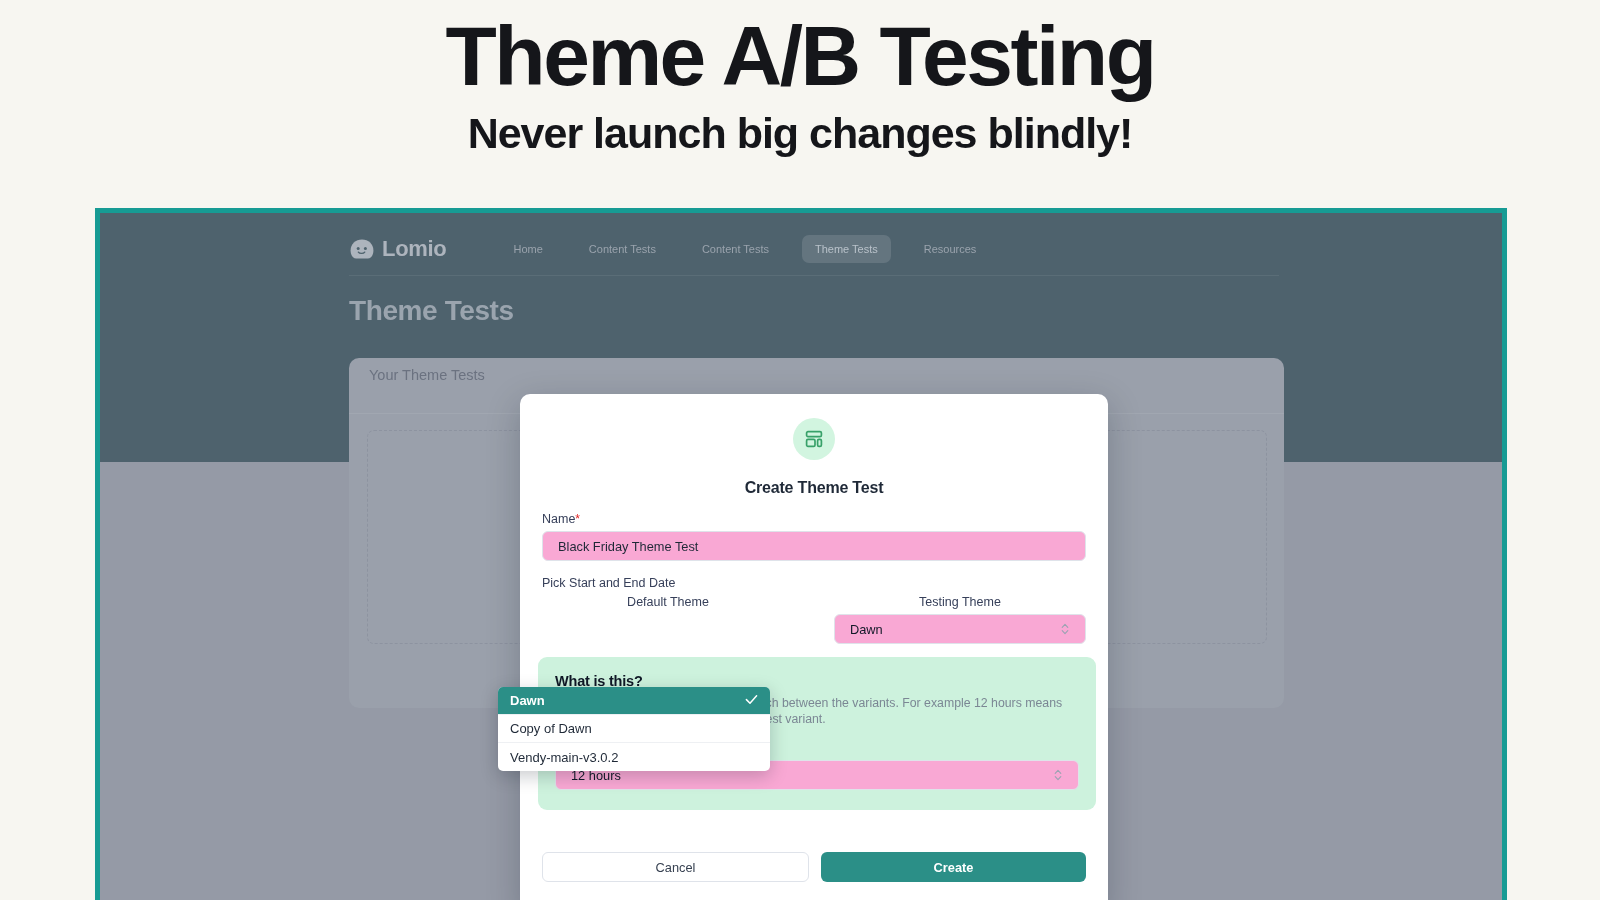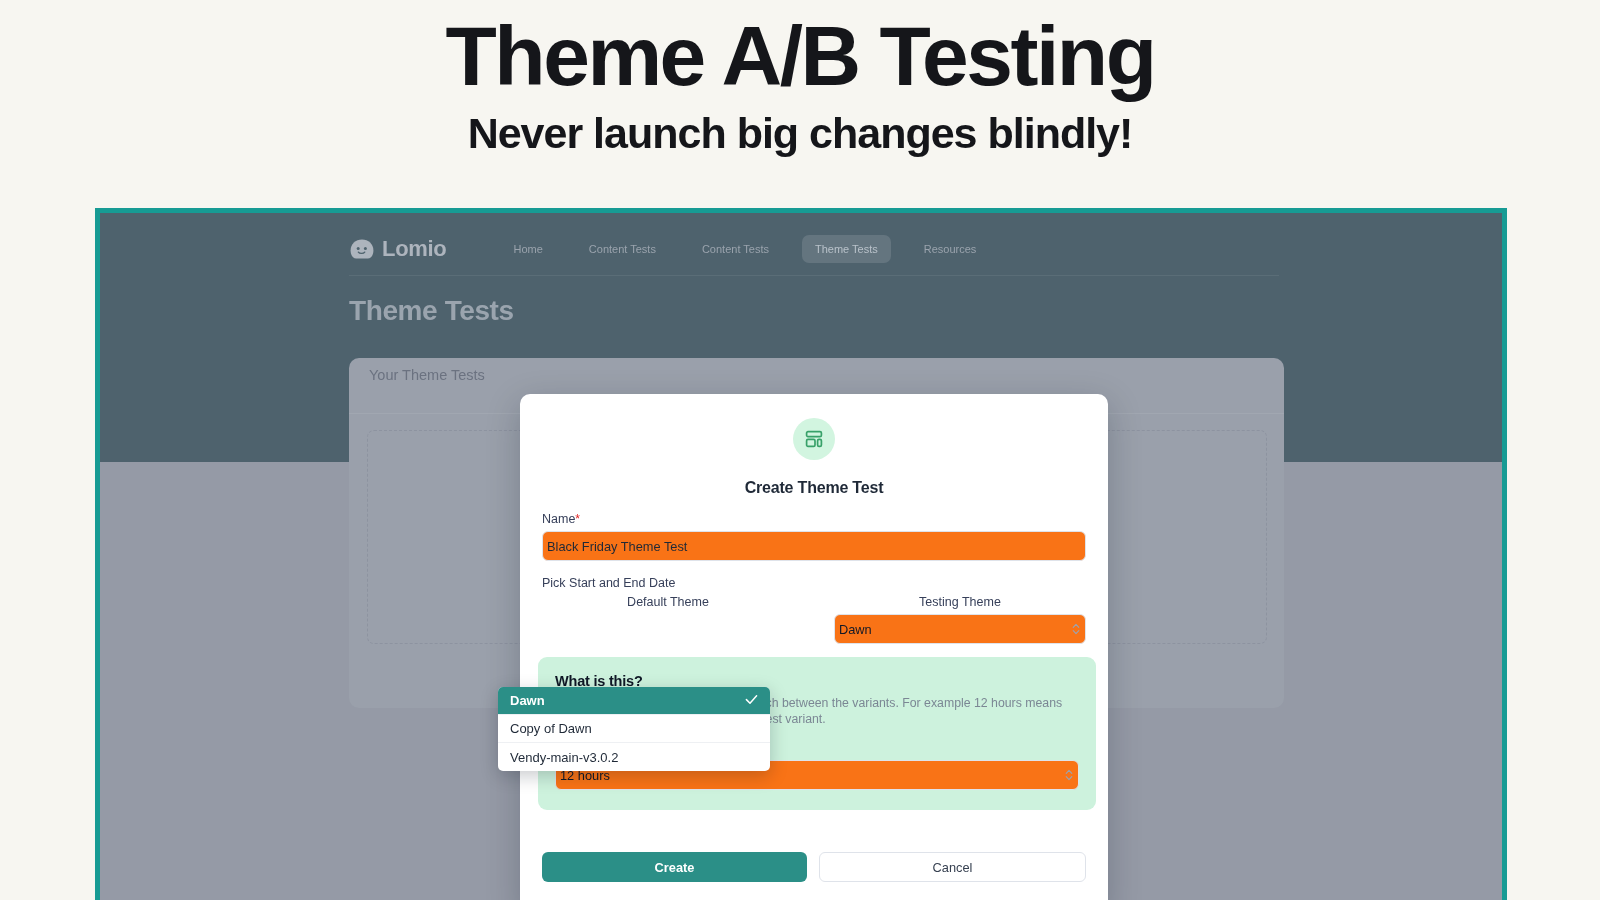--- a/index.html
+++ b/index.html
@@ -189,26 +189,26 @@
     margin-bottom: 5px;
     display: block;
   }
   .req { color: #e02424; font-size: 12px; }
 
   .txt-input, .sel-input, .date-input {
     width: 100%;
     height: 30px;
     border: 1px solid #dfe3ea;
     border-radius: 6px;
-    background: #f97316;
+    background: #f9a8d4;
     font-size: 12.8px;
     color: #1f2937;
     display: flex;
     align-items: center;
-    padding: 0 4px;
+    padding: 0 15px;
     font-family: "Liberation Sans", sans-serif;
   }
   .date-input { justify-content: center; color: #111827; font-size: 13px; }
   .sel-input { justify-content: space-between; color: #414b5e; }
   .sel-input .val { color: #414b5e; }
   .sel-input.dark .val { color: #111827; }
   .chev {
     width: 10px; height: 16px;
     display: flex; flex-direction: column;
     align-items: center; justify-content: center;
@@ -400,22 +400,22 @@
             <span class="chev">
               <svg width="8" height="14" viewBox="0 0 8 14" fill="none">
                 <path d="M1.2 5.3L4 2.4l2.8 2.9M1.2 8.7L4 11.6l2.8-2.9" stroke="#9aa3b2" stroke-width="1.1" stroke-linecap="round" stroke-linejoin="round"></path>
               </svg>
             </span>
           </div>
         </div>
       </div>
 
       <div class="modal-actions">
+        <div class="btn btn-cancel">Cancel</div>
         <div class="btn btn-create">Create</div>
-        <div class="btn btn-cancel">Cancel</div>
       </div>
     </div>
 
     <div class="dropdown">
       <div class="dd-item selected">
         <span>Dawn</span>
         <span class="dd-check">
           <svg width="13" height="11" viewBox="0 0 13 11" fill="none">
             <path d="M1.4 5.6l3.6 3.6L11.6 1.8" stroke="#ffffff" stroke-width="1.5" stroke-linecap="round" stroke-linejoin="round"></path>
           </svg>

